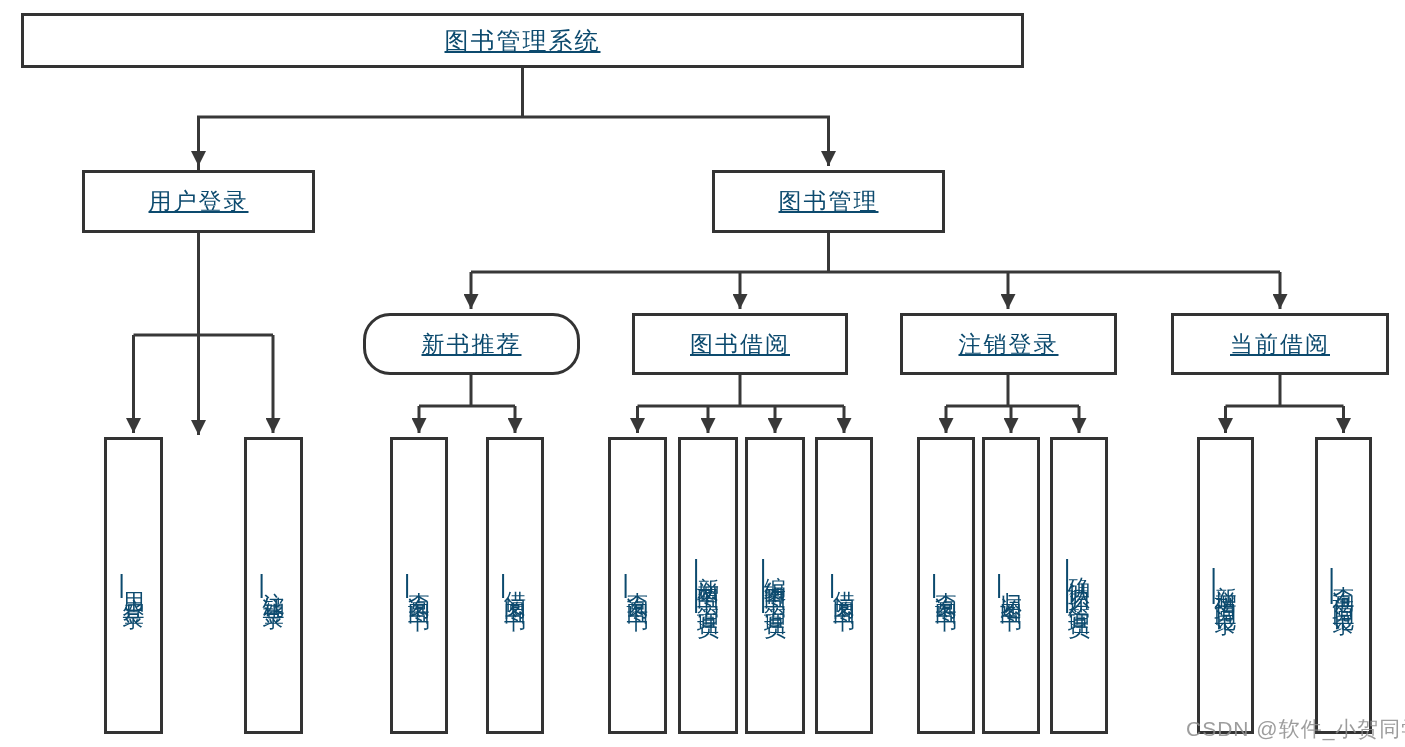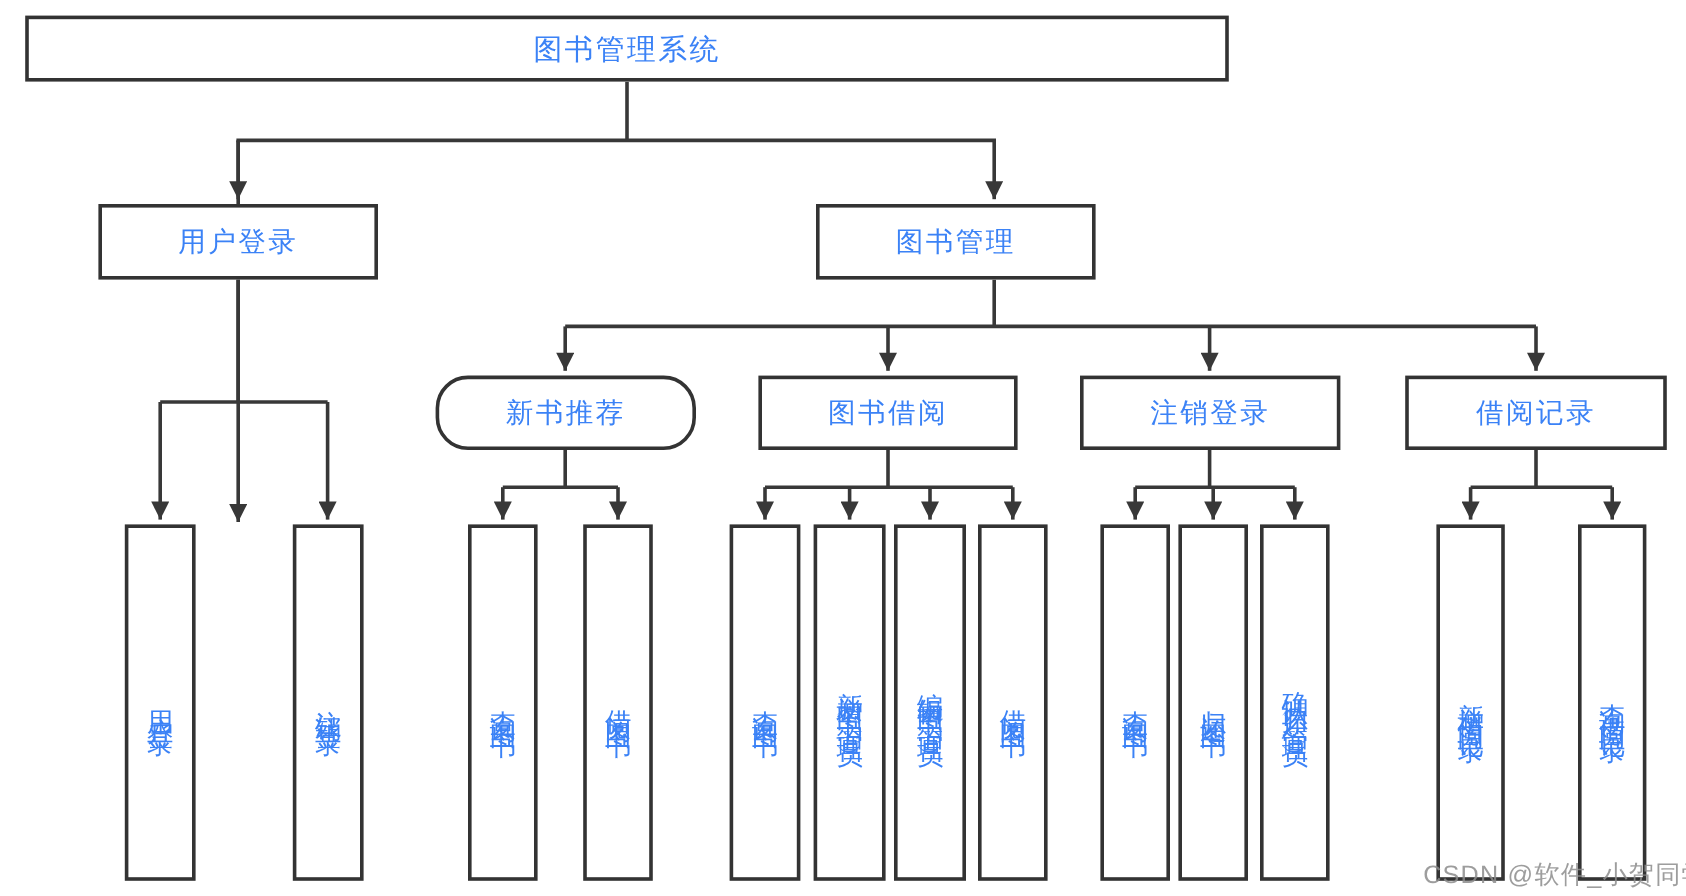--- a/index.html
+++ b/index.html
@@ -24,22 +24,23 @@
     pointer-events: none;
   }
   .box {
     position: absolute;
     box-sizing: border-box;
     background: #ffffff;
     border: 3px solid #333333;
     display: flex;
     align-items: center;
     justify-content: center;
-    color: #3b82f6;
+    color: #0c4a6e;
     text-align: center;
+    text-decoration: underline;
   }
   .h-label {
     font-size: 23px;
     letter-spacing: 2px;
     white-space: nowrap;
   }
   .root-label {
     font-size: 24px;
     letter-spacing: 2px;
     white-space: nowrap;
@@ -123,35 +124,35 @@
     </g>
   </svg>
 
   <div class="box" style="left:21px; top:13px; width:1003px; height:55px;">
     <span class="root-label">图书管理系统</span>
   </div>
 
   <div class="box" style="left:82px; top:170px; width:233px; height:63px;">
     <span class="h-label">用户登录</span>
   </div>
-  <div class="box" style="left:680px; top:170px; width:233px; height:63px;">
+  <div class="box" style="left:712px; top:170px; width:233px; height:63px;">
     <span class="h-label">图书管理</span>
   </div>
 
   <div class="box" style="left:363px; top:313px; width:217px; height:62px;border-radius:27px;">
     <span class="h-label">新书推荐</span>
   </div>
   <div class="box" style="left:632px; top:313px; width:216px; height:62px;">
     <span class="h-label">图书借阅</span>
   </div>
   <div class="box" style="left:900px; top:313px; width:217px; height:62px;">
     <span class="h-label">注销登录</span>
   </div>
   <div class="box" style="left:1171px; top:313px; width:218px; height:62px;">
-    <span class="h-label">借阅记录</span>
+    <span class="h-label">当前借阅</span>
   </div>
 
   <div class="box v-box" style="left:104px; width:59px;">
     <span class="v-label">用户登录</span>
   </div>
   <div class="box v-box" style="left:244px; width:59px;">
     <span class="v-label">注销登录</span>
   </div>
 
   <div class="box v-box" style="left:390px; width:58px;">

